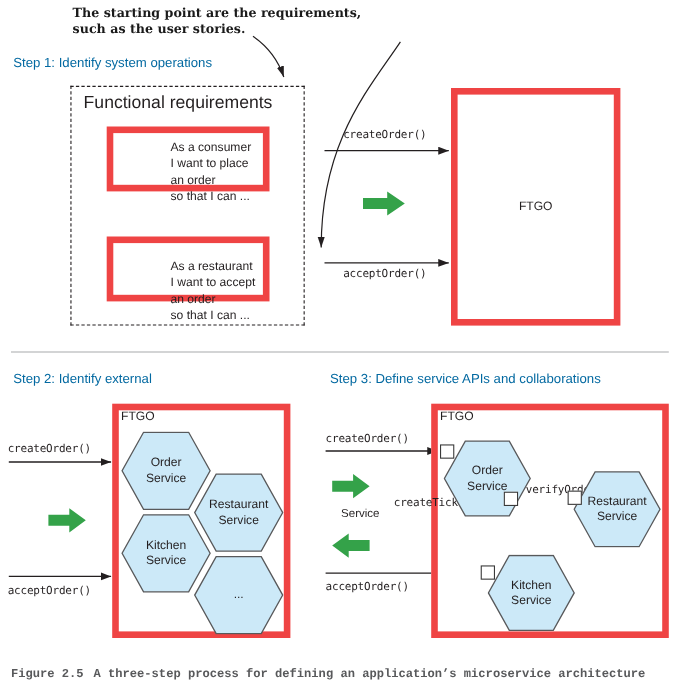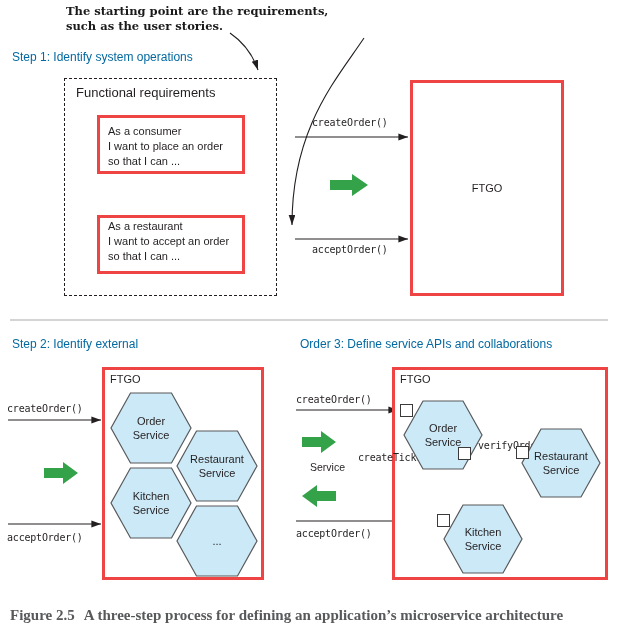--- a/index.html
+++ b/index.html
@@ -17,30 +17,30 @@
     color:#1a1a1a;white-space:pre-line;
   }
 
   
   .step-title{
     font-family:"Liberation Sans", sans-serif;
     font-size:12px;color:#0369a1;white-space:nowrap;
   }
 
   
-  .label{font-family:"Liberation Sans", sans-serif;font-size:13px;color:#231f20;white-space:nowrap;}
+  .label{font-family:"Liberation Sans", sans-serif;font-size:16px;color:#231f20;white-space:nowrap;}
 
   
   .mono{
     font-family:"DejaVu Sans Mono", monospace;
     font-size:10px;color:#231f20;white-space:nowrap;letter-spacing:-0.2px;
   }
 
   
-  .solid-box{border:3px solid #ef4444;background:#ffffff;box-sizing:border-box;}
+  .solid-box{border:6px solid #ef4444;background:#ffffff;box-sizing:border-box;padding-left:44px;}
   .dashed-box{border:1.6px dashed #231f20;background:#ffffff;box-sizing:border-box;}
 
   
   .story{
     font-family:"Liberation Sans", sans-serif;font-size:11px;line-height:15px;
     color:#231f20;white-space:pre-line;
   }
 
   
   .ftgo{font-family:"Liberation Sans", sans-serif;font-size:11px;color:#231f20;}
@@ -55,21 +55,21 @@
   }
 
   
   .port{
     position:absolute;width:13px;height:13px;
     background:#ffffff;border:1.3px solid #3a3a3a;box-sizing:border-box;
   }
 
   
   .caption{
-    font-family:Liberation Serif, serif;font-weight:bold;font-size:15px;
+    font-family:Liberation Mono, monospace;font-weight:bold;font-size:11px;
     color:#58595b;white-space:nowrap;
   }
   .caption .cap-num{margin-right:9px;}
 </style>
 </head>
 <body>
 
 <div class="fig">
 
   <svg class="abs" width="618" height="631" style="left:0;top:0;">
@@ -145,21 +145,21 @@
   <div class="abs dashed-box" style="left:64px;top:78px;width:213px;height:218px;"></div>
   <div class="abs label" style="left:76px;top:85px;">Functional requirements</div>
 
   <div class="abs solid-box" style="left:97px;top:115px;width:148px;height:59px;">
     <div class="story" style="margin:6px 0 0 8px;">As a consumer
 I want to place an order
 so that I can ...</div>
   </div>
 
   <div class="abs solid-box" style="left:97px;top:215px;width:148px;height:59px;">
-    <div class="story" style="margin:1px 0 0 8px;">As a restaurant
+    <div class="story" style="margin:14px 0 0 8px;">As a restaurant
 I want to accept an order
 so that I can ...</div>
   </div>
 
   <div class="abs mono" style="left:312px;top:117px;">createOrder()</div>
   <div class="abs mono" style="left:312px;top:244px;">acceptOrder()</div>
 
   <div class="abs solid-box" style="left:410px;top:80px;width:154px;height:216px;">
     <div class="ftgo abs" style="left:0;top:0;width:100%;height:100%;display:flex;align-items:center;justify-content:center;">FTGO</div>
   </div>
@@ -196,21 +196,21 @@
 Service</div>
   </div>
 
   <div class="hexwrap" style="left:176px;top:505px;width:82px;height:72px;">
     <svg width="82" height="72">
       <polygon points="20.5,1 61.5,1 81,36 61.5,71 20.5,71 1,36" fill="#cce9f8" stroke="#58595b" stroke-width="1.2"></polygon>
     </svg>
     <div class="hexlabel">...</div>
   </div>
 
-  <div class="abs step-title" style="left:300px;top:337px;">Order 3: Define service APIs and collaborations</div>
+  <div class="abs step-title" style="left:300px;top:337px;">Step 3: Define service APIs and collaborations</div>
 
   <div class="abs solid-box" style="left:392px;top:367px;width:216px;height:213px;"></div>
   <div class="abs ftgo" style="left:400px;top:373px;">FTGO</div>
 
   <div class="abs mono" style="left:296px;top:394px;">createOrder()</div>
   <div class="abs mono" style="left:296px;top:528px;">acceptOrder()</div>
   <div class="abs label" style="left:310px;top:461px;font-size:10.5px;">Service</div>
 
   <div class="abs mono" style="left:478px;top:440px;">verifyOrder()</div>
   <div class="abs mono" style="left:358px;top:452px;">createTicket()</div>

